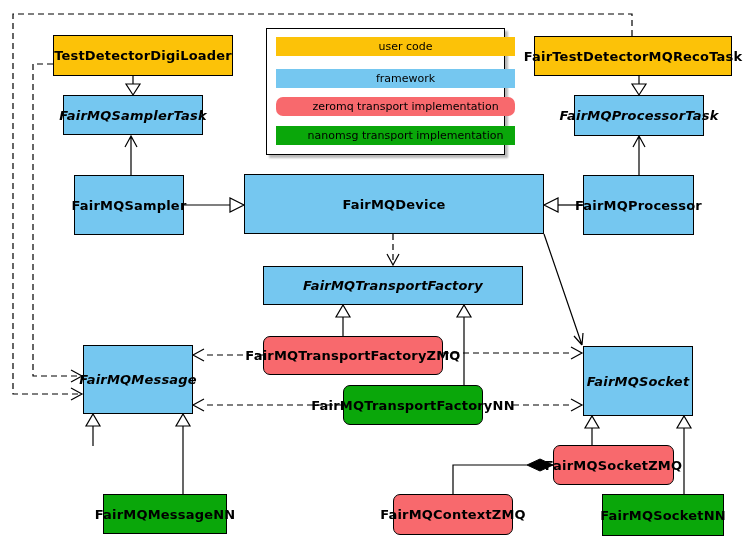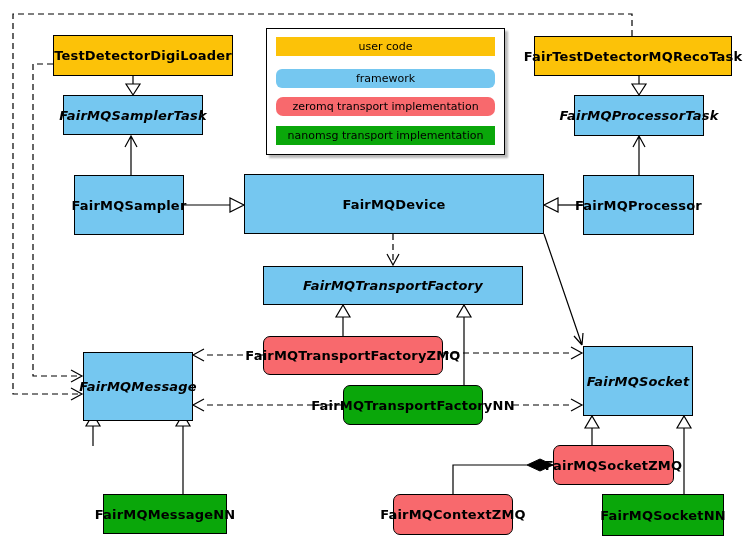--- a/index.html
+++ b/index.html
@@ -20,24 +20,24 @@
   .cat-zmq{background:var(--c-zeromq,#f8696d);border-radius:7px;}
   .cat-nn{background:var(--c-nanomsg,#0aa70a);}
   #legend{
     position:absolute;left:266px;top:28px;width:239px;height:127px;
     box-sizing:border-box;border:1.6px solid #000;background:#fff;
     box-shadow:3px 3px 2px rgba(0,0,0,0.28);
   }
   .legend-bar{
     position:absolute;left:9px;width:219px;height:19px;
     display:flex;align-items:center;justify-content:center;
-    font-size:11px;font-weight:normal;color:#000;white-space:nowrap;
+    font-size:11px;font-weight:normal;color:#000;white-space:nowrap;padding-left:20px;
   }
   .legend-bar:nth-of-type(1){top:8px;}
-  .legend-bar:nth-of-type(2){top:40px;border-radius:6px;}
+  .legend-bar:nth-of-type(2){top:40px;}
   .legend-bar:nth-of-type(3){top:68px;}
   .legend-bar:nth-of-type(4){top:97px;}
   svg .ln{stroke:#000;stroke-width:1.2;fill:none;}
   svg .dash{stroke-dasharray:6,4;}
   svg .tri{fill:#fff;stroke:#000;stroke-width:1.2;}
   svg .diamond{fill:#000;stroke:#000;}
 </style>
 </head>
 <body>
 
@@ -168,21 +168,21 @@
   <div class="node cat-fw" style="left:244px;top:174px;width:300px;height:60px;">FairMQDevice</div>
 
   <div class="node cat-fw" style="left:583px;top:175px;width:111px;height:60px;">FairMQProcessor</div>
 
   <div class="node cat-fw abstract" style="left:263px;top:266px;width:260px;height:39px;">FairMQTransportFactory</div>
 
   <div class="node cat-zmq" style="left:263px;top:336px;width:180px;height:39px;">FairMQTransportFactoryZMQ</div>
 
   <div class="node cat-nn" style="left:343px;top:385px;width:140px;height:40px;border-radius:7px;">FairMQTransportFactoryNN</div>
 
-  <div class="node cat-fw abstract" style="left:83px;top:345px;width:110px;height:69px;margin-top:7px;">FairMQMessage</div>
+  <div class="node cat-fw abstract" style="left:83px;top:345px;width:110px;height:69px;">FairMQMessage</div>
 
   <div class="node cat-fw abstract" style="left:583px;top:346px;width:110px;height:70px;text-align:right;">FairMQSocket</div>
 
 
   <div class="node cat-nn" style="left:103px;top:494px;width:124px;height:40px;">FairMQMessageNN</div>
 
   <div class="node cat-zmq" style="left:393px;top:494px;width:120px;height:41px;">FairMQContextZMQ</div>
 
   <div class="node cat-zmq" style="left:553px;top:445px;width:121px;height:40px;">FairMQSocketZMQ</div>
 

